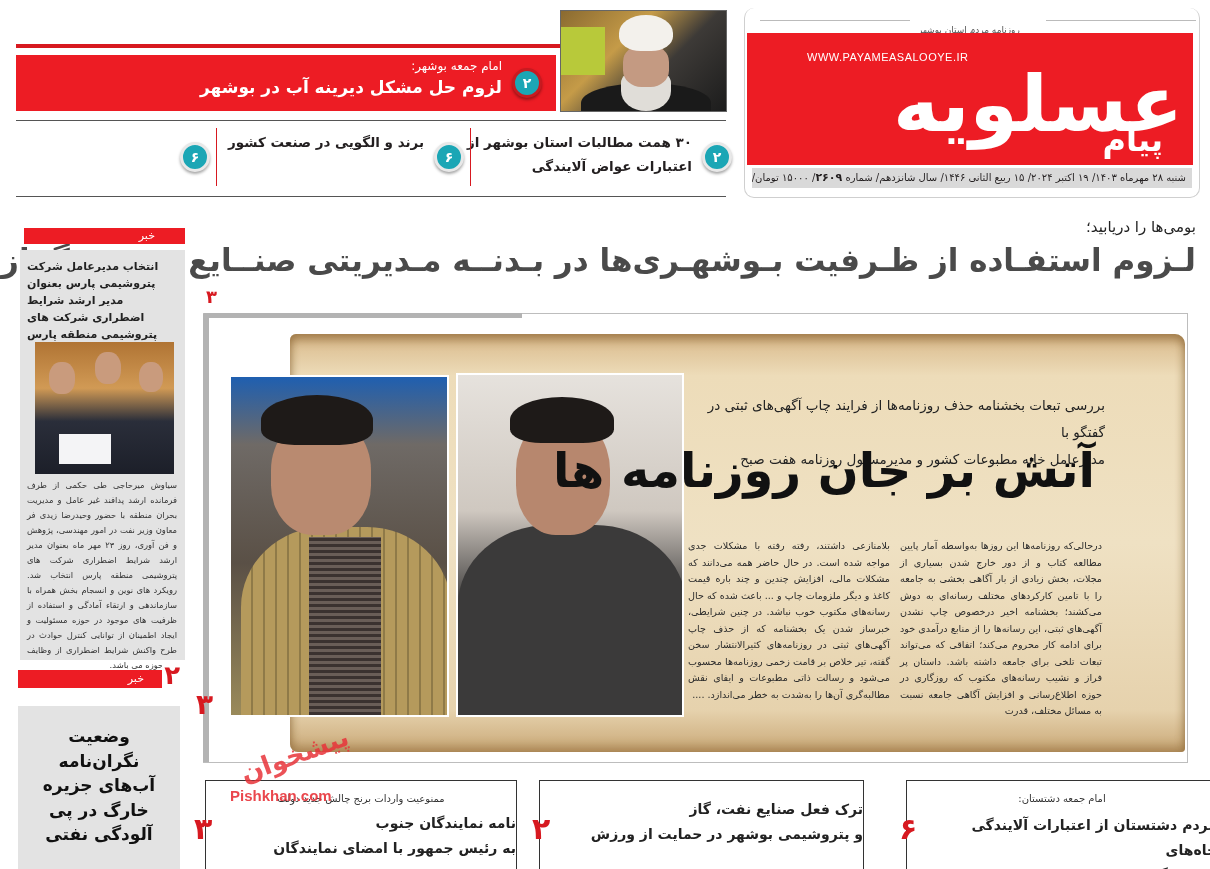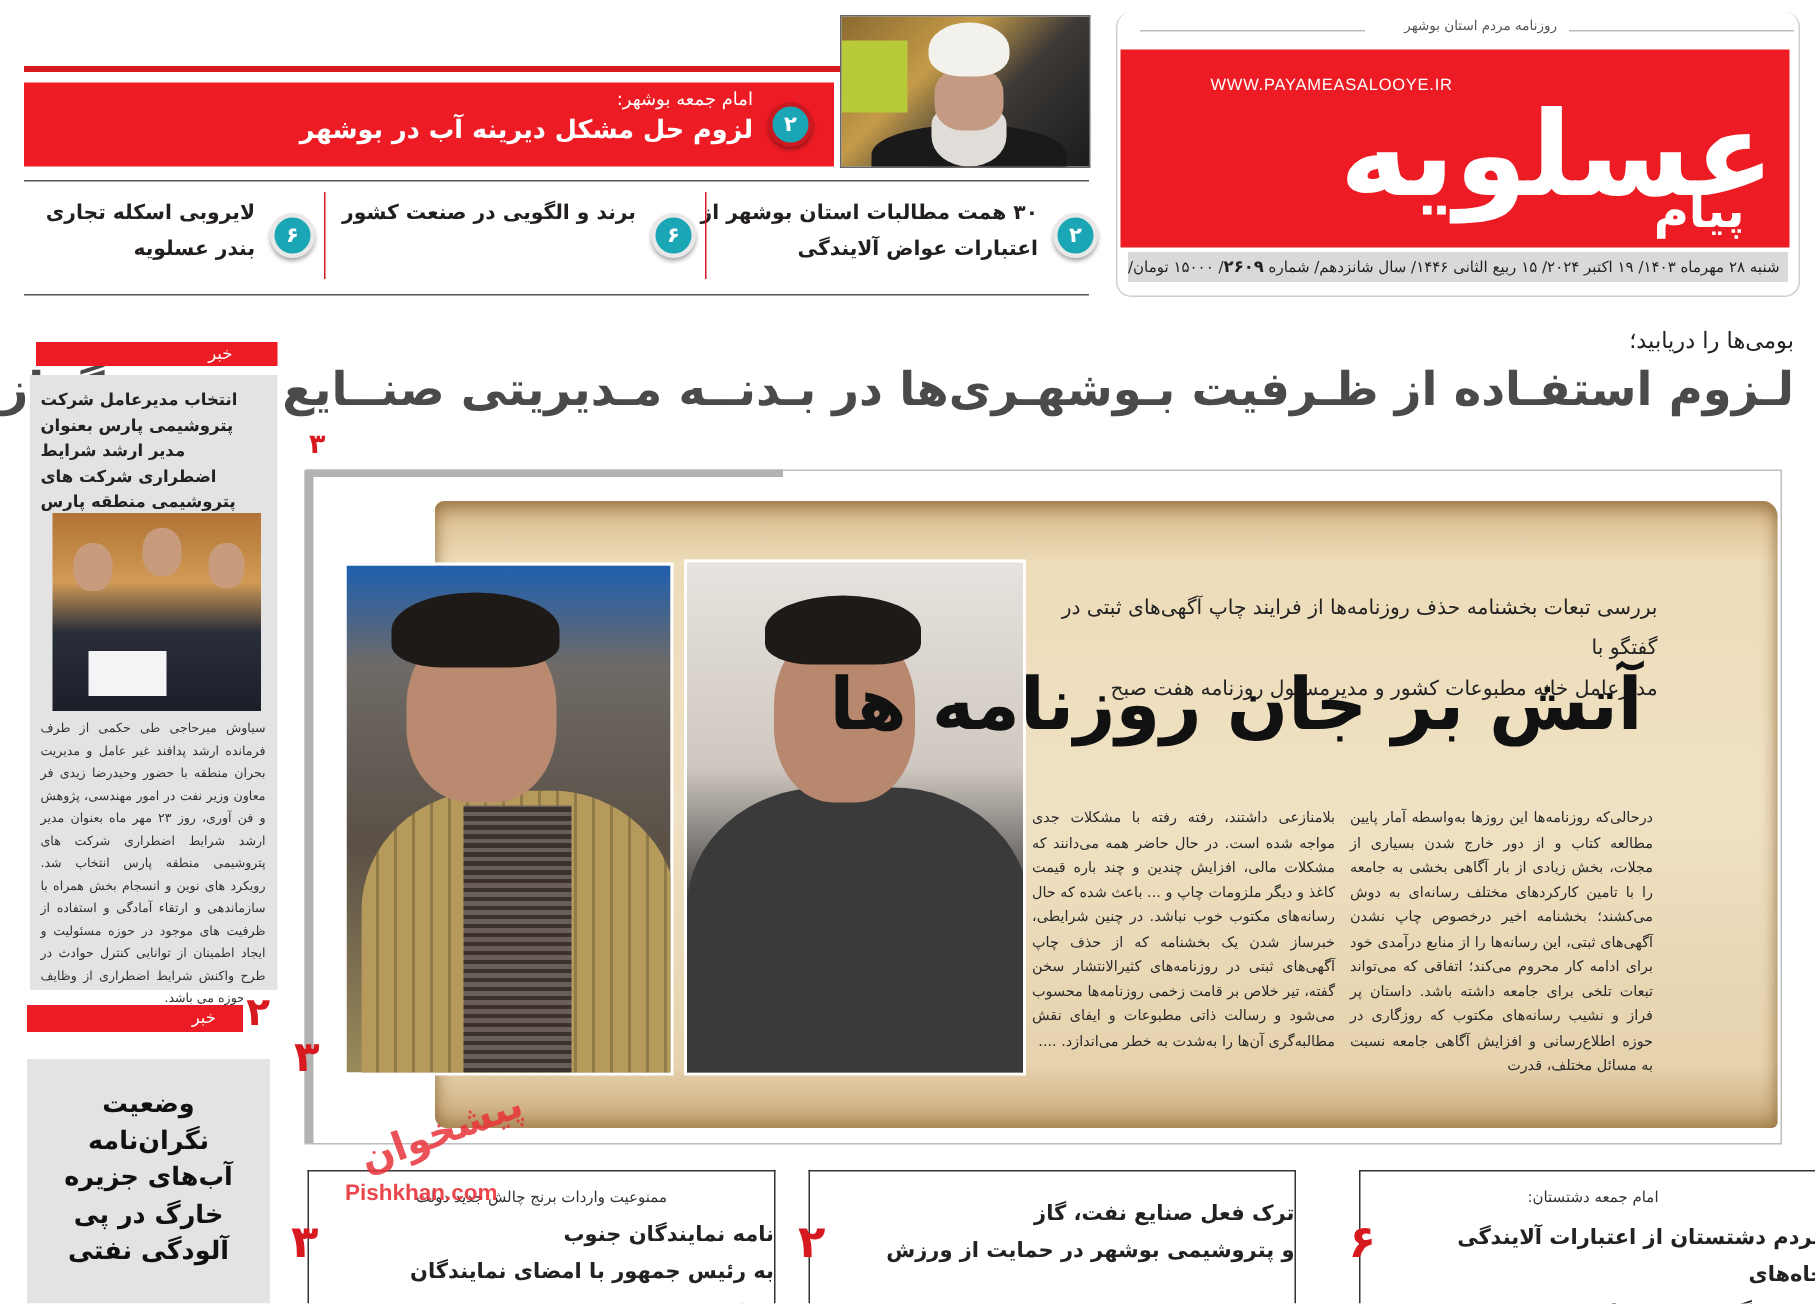--- a/index.html
+++ b/index.html
@@ -3,21 +3,21 @@
 <meta charset="utf-8">
 <style>
   * { box-sizing: border-box; margin: 0; padding: 0; }
   html, body { width: 1210px; height: 869px; overflow: hidden; background: #ffffff; }
   body { position: relative; font-family: "DejaVu Sans", sans-serif; color: #231f20; direction: rtl; }
   .abs { position: absolute; }
 
   
   .masthead { left: 744px; top: 8px; width: 456px; height: 190px; border: 1px solid #cfcfcf; border-radius: 10px; border-top: none; }
   .tagline-line { top: 20px; height: 1px; background: #bbb; }
-  .tagline { left: 918px; top: 13px; width: 120px; text-align: right; font-size: 9px; color: #555; background: #fff; }
+  .tagline { left: 918px; top: 25px; width: 120px; text-align: left; font-size: 9px; color: #555; background: #fff; }
   .logo-box { left: 747px; top: 33px; width: 446px; height: 132px; background: #ed1c24; overflow: hidden; }
   .logo-url { left: 60px; top: 18px; font-family: "Liberation Sans", sans-serif; font-size: 11px; color: #fff; letter-spacing: 0.5px; direction: ltr; }
   .logo-word { right: 10px; top: 32px; font-family: "DejaVu Sans", sans-serif; font-weight: bold; font-size: 78px; color: #fff; letter-spacing: -2px; line-height: 1; }
   .logo-payam { right: 30px; top: 88px; font-family: "DejaVu Sans", sans-serif; font-weight: bold; font-size: 32px; color: #fff; }
   .dateline { left: 752px; top: 168px; width: 440px; height: 20px; background: #d9d9d9; font-size: 10px; line-height: 20px; padding-right: 6px; color: #231f20; white-space: nowrap; overflow: hidden; }
   .dateline b { font-weight: bold; font-size: 11px; }
 
   
   .top-photo { left: 560px; top: 10px; width: 167px; height: 102px; background: linear-gradient(135deg,#8a6a30 0%, #c59b48 35%, #3d3a37 60%, #1c1c1c 100%); border: 1px solid #666; overflow: hidden; }
   .top-photo .turban { position: absolute; left: 58px; top: 4px; width: 54px; height: 36px; background: #f3f1ec; border-radius: 50% 50% 40% 40%; }
@@ -126,24 +126,20 @@
 <div class="abs vsep" style="left:470px;top:128px;height:58px;"></div>
 <div class="abs teaser" style="left:218px;width:250px;">
   <div class="badge">۶</div>
   <div class="t-text">
     <div>برند و الگویی در صنعت کشور</div>
   </div>
 </div>
 <div class="abs vsep" style="left:216px;top:128px;height:58px;"></div>
 <div class="abs teaser" style="left:20px;width:194px;">
   <div class="badge">۶</div>
-  <div class="t-text">
-    <div>لایروبی اسکله تجاری</div>
-    <div>بندر عسلویه</div>
-  </div>
 </div>
 
 <div class="abs main-kicker">بومی‌ها را دریابید؛</div>
 <div class="abs main-title">لـزوم استفـاده از ظـرفیت بـوشهـری‌ها در بـدنــه مـدیریتی صنــایع نفت و گــاز</div>
 <div class="abs page-num" style="left:206px;top:286px;font-size:18px;">۳</div>
 
 <div class="abs feature-frame">
   <div class="gray-top"></div>
   <div class="gray-left"></div>
 </div>

